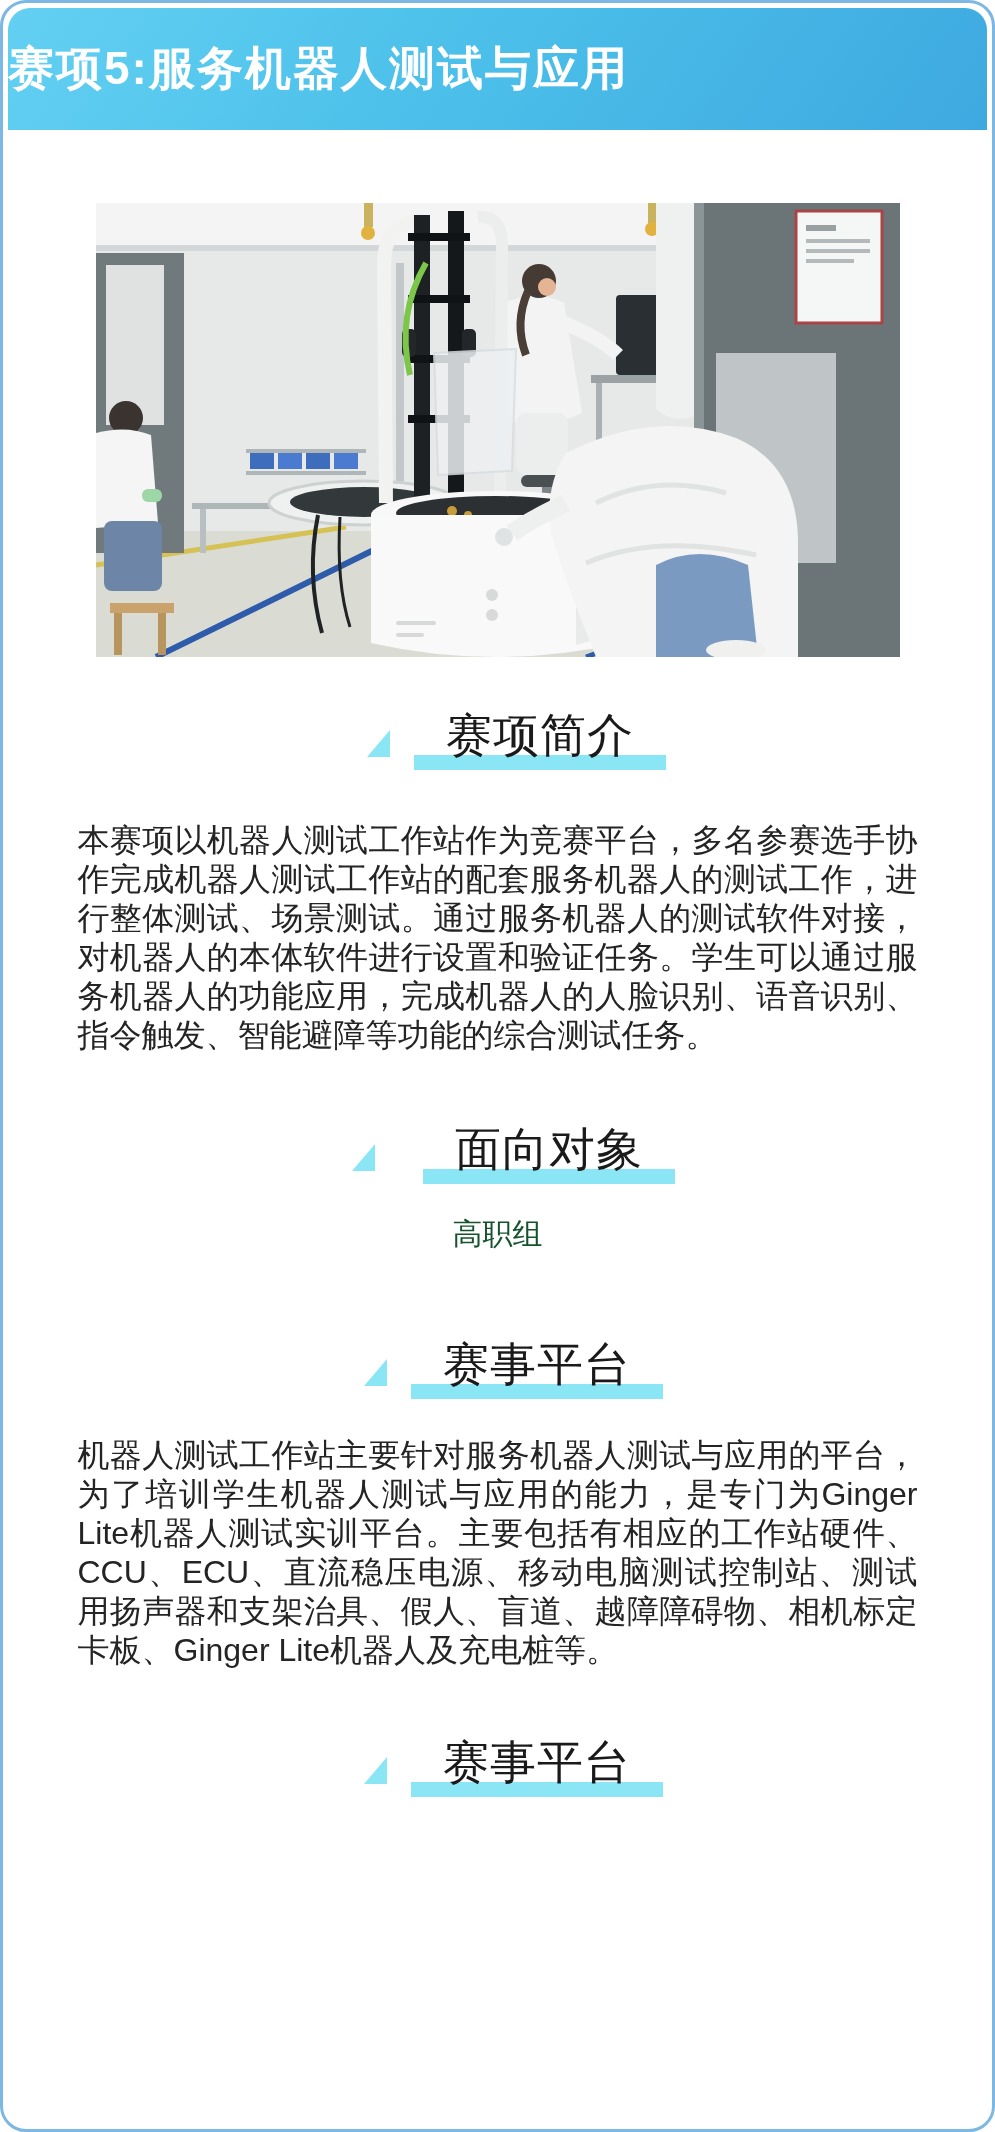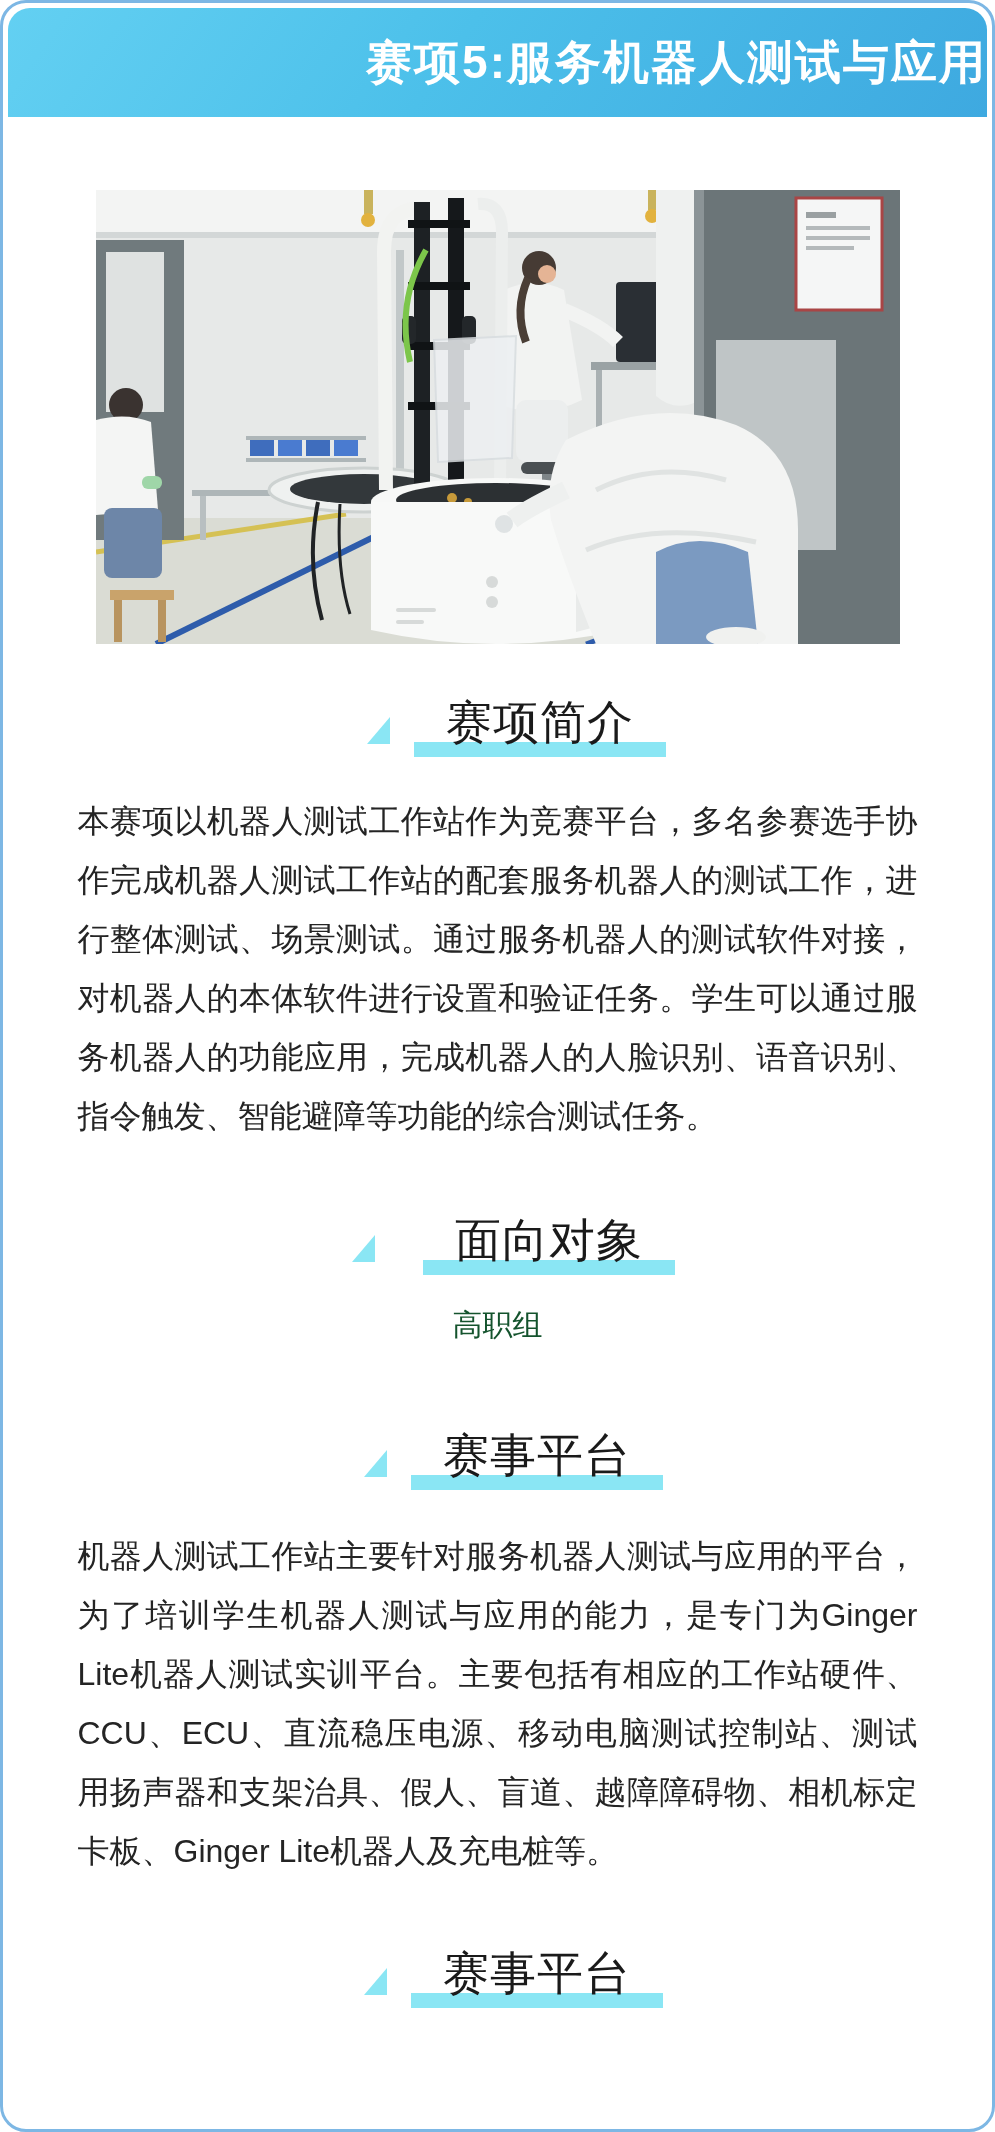--- a/index.html
+++ b/index.html
@@ -13,24 +13,24 @@
   }
   .card {
     position: absolute; inset: 0;
     border: 3px solid #7db7e4;
     border-radius: 26px;
     background: #ffffff;
     overflow: hidden;
   }
   .header {
     margin: 5px 5px 0 5px;
-    height: 109px;
+    height: 122px;
     border-radius: 22px 22px 0 0;
     background: linear-gradient(125deg, #63d0f2 0%, #4cc0ea 45%, #3ea9e0 100%);
-    display: flex; align-items: center; justify-content: flex-end;
+    display: flex; align-items: center; justify-content: flex-start;
   }
   .header-title {
     color: #ffffff;
     font-size: 46px;
     font-weight: bold;
     letter-spacing: 2px;
   }
   .photo-frame {
     width: 804px; height: 454px;
     margin: 73px auto 0 auto;
@@ -58,23 +58,23 @@
   }
   .head-bar {
     position: absolute;
     left: -32px; right: -32px; bottom: -3px;
     height: 15px;
     background: #8ae6f4;
     z-index: 0;
   }
   .body-text {
     width: 840px;
-    margin: 38px auto 0 auto;
+    margin: 54px auto 0 auto;
     font-size: 32px;
-    line-height: 59px;
+    line-height: 39px;
     color: #242424;
     text-align: justify;
   }
   .sec-intro .section-head       { margin-top: 52px; padding-left: 6px; }
   .sec-audience .section-head    { margin-top: 68px; gap: 24px; }
   .sec-platform .section-head    { margin-top: 83px; }
   .sec-description .section-head { margin-top: 66px; }
   .sec-platform .body-text       { margin-top: 40px; }
   .centered-text {
     margin: 33px auto 0 auto;

